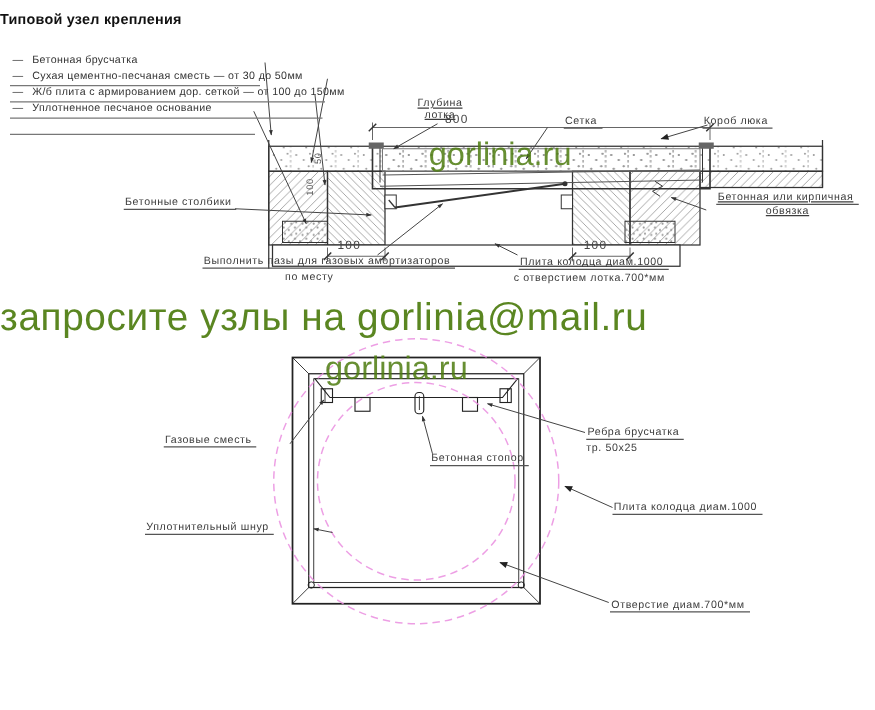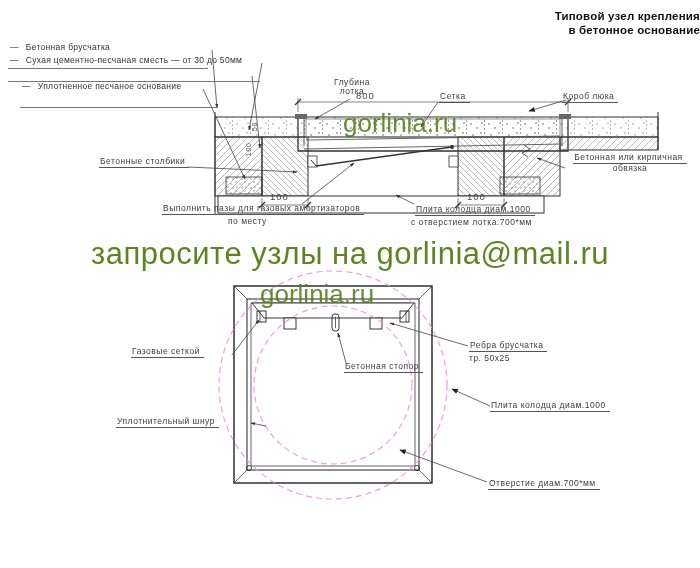--- a/index.html
+++ b/index.html
@@ -1,33 +1,33 @@
 <!DOCTYPE html>
 <html><head>
 <meta charset="utf-8">
 <style>
   html,body{margin:0;padding:0;background:#fff;}
   #canvas{position:relative;width:700px;height:568px;background:#ffffff;overflow:hidden;
           font-family:"Liberation Sans",sans-serif;}
   #linework{position:absolute;left:0;top:0;z-index:1;}
-  .title-line{position:absolute;left:0;right:0;text-align:right;z-index:4;
+  .title-line{position:absolute;left:0;right:0;text-align:left;z-index:4;
               font:bold 11.5px "Liberation Sans",sans-serif;color:#111;letter-spacing:.2px;}
   .legend-item{position:absolute;z-index:4;font:8.5px "Liberation Sans",sans-serif;color:#333;
                letter-spacing:.3px;white-space:nowrap;border-bottom:1px solid #777;padding-bottom:16px;}
   .legend-item .bullet{margin:0 7px 0 2px;}
   .lbl{position:absolute;z-index:4;font:8.5px "Liberation Sans",sans-serif;color:#3c3c3c;
        letter-spacing:.5px;white-space:nowrap;}
   .u{border-bottom:1px solid #555;padding:0 4px 1px 1px;}
-  .ctr{text-align:center;}
+  .ctr{text-align:center;text-decoration:underline;}
   .dim{position:absolute;z-index:4;font:9.5px "Liberation Sans",sans-serif;color:#444;
        text-align:left;letter-spacing:1px;white-space:nowrap;}
   .vdim{position:absolute;z-index:4;font:7.5px "Liberation Sans",sans-serif;color:#555;
         transform:rotate(-90deg);transform-origin:center center;letter-spacing:.5px;}
   .wm{position:absolute;z-index:3;color:#4d7c0f;white-space:nowrap;}
-  .wm-banner{left:0;right:0;top:236px;text-align:center;
+  .wm-banner{left:0;right:0;top:236px;
              font:31px "Liberation Sans",sans-serif;letter-spacing:.5px;opacity:.92;}
   .wm-site-section{left:343px;top:108px;font:26px "Liberation Sans",sans-serif;opacity:.85;}
   .wm-site-plan{left:260px;top:279px;font:26px "Liberation Sans",sans-serif;opacity:.85;}
 </style>
 </head>
 <body>
 
 <div id="canvas">
 
   <svg id="linework" width="700" height="568" viewBox="0 0 700 568">
@@ -160,58 +160,60 @@
       <path d="M232,355 L259,320" marker-end="url(#arr)"></path>
       <path d="M346,363 L338,333" marker-end="url(#arr)"></path>
       <path d="M468,346 L390,323" marker-end="url(#arr)"></path>
       <path d="M490,406 L452,389" marker-end="url(#arrb)"></path>
       <path d="M266,426 L251,423" marker-end="url(#arr)"></path>
       <path d="M487,482 L400,450" marker-end="url(#arrb)"></path>
     </g>
   </svg>
 
   <div class="title-line" style="top:10px">Типовой узел крепления</div>
-  <div class="title-line" style="top:24px">в бетонное основание</div>
 
   <div class="legend-item" style="left:8px;top:42px;width:200px">
     <span class="bullet">—</span><span>Бетонная брусчатка</span>
   </div>
   <div class="legend-item" style="left:8px;top:55px;width:252px">
     <span class="bullet">—</span><span>Сухая цементно-песчаная сместь — от 30 до 50мм</span>
   </div>
-  <div class="legend-item" style="left:20px;top:81px;width:196px">
+  <div class="legend-item" style="left:8px;top:68px;width:250px">
+    <span class="bullet">—</span><span>Ж/б плита с армированием дор. сеткой — от 100 до 150мм</span>
+  </div>
+  <div class="legend-item" style="left:8px;top:81px;width:196px">
     <span class="bullet">—</span><span>Уплотненное песчаное основание</span>
   </div>
 
   <div class="lbl ctr" style="left:328px;top:78px;width:48px;line-height:9px">
     <div>Глубина</div>
     <div>лотка</div>
   </div>
   <div class="dim" style="left:356px;top:90px;width:40px">800</div>
-  <div class="lbl u" style="left:439px;top:91px">Сетка</div>
+  <div class="lbl u" style="left:451px;top:91px">Сетка</div>
   <div class="lbl u" style="left:562px;top:91px">Короб люка</div>
   <div class="lbl u" style="left:99px;top:156px">Бетонные столбики</div>
   <div class="lbl u" style="left:162px;top:203px">Выполнить пазы для газовых амортизаторов</div>
   <div class="lbl ctr" style="left:562px;top:152px;width:136px;line-height:11px">
     <span class="u">Бетонная или кирпичная</span>
     <div>обвязка</div>
   </div>
   <div class="lbl" style="left:228px;top:216px">по месту</div>
   <div class="lbl u" style="left:415px;top:204px">Плита колодца диам.1000</div>
   <div class="lbl" style="left:411px;top:217px">с отверстием лотка.700*мм</div>
   <div class="dim" style="left:270px;top:191px;width:28px">100</div>
   <div class="dim" style="left:467px;top:191px;width:28px">100</div>
   <div class="vdim" style="left:250px;top:122px">50</div>
   <div class="vdim" style="left:241px;top:145px">100</div>
 
   <div class="wm wm-banner">запросите узлы на gorlinia@mail.ru</div>
   <div class="wm wm-site-section">gorlinia.ru</div>
   <div class="wm wm-site-plan">gorlinia.ru</div>
 
-  <div class="lbl u" style="left:131px;top:346px">Газовые сеткой</div>
+  <div class="lbl u" style="left:131px;top:346px">Газовые сместь</div>
   <div class="lbl u" style="left:344px;top:361px">Бетонная стопор</div>
   <div class="lbl u" style="left:469px;top:340px">Ребра брусчатка</div>
   <div class="lbl" style="left:469px;top:353px">тр. 50х25</div>
   <div class="lbl u" style="left:490px;top:400px">Плита колодца диам.1000</div>
   <div class="lbl u" style="left:116px;top:416px">Уплотнительный шнур</div>
   <div class="lbl u" style="left:488px;top:478px">Отверстие диам.700*мм</div>
 
 </div>
 
 </body></html>

